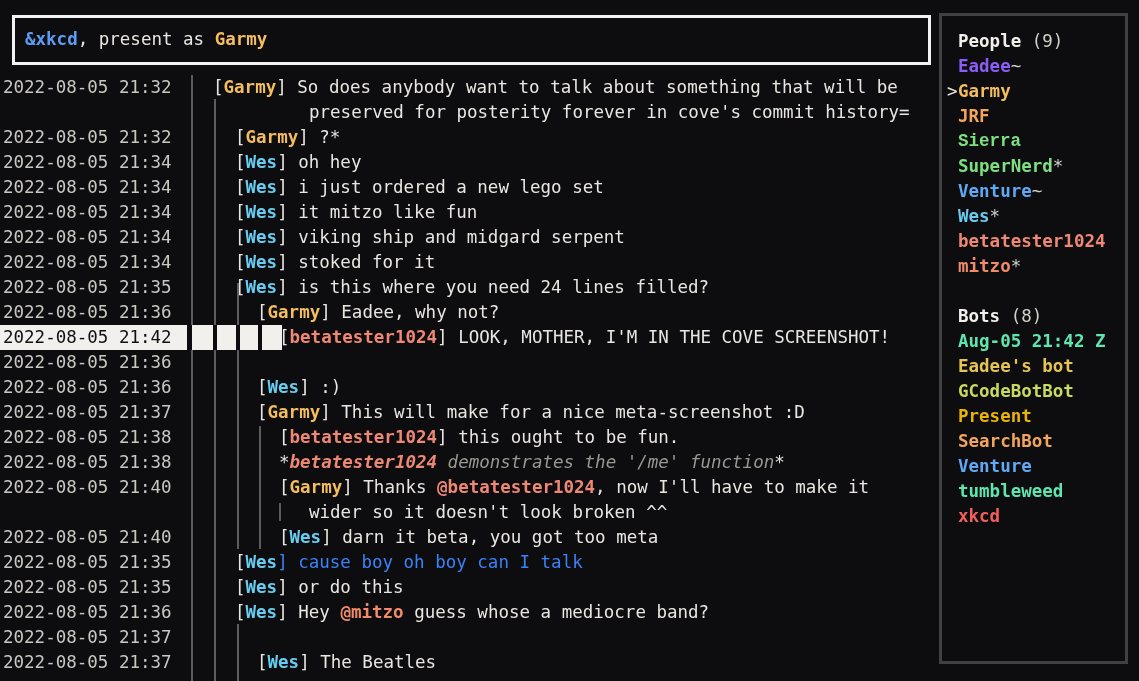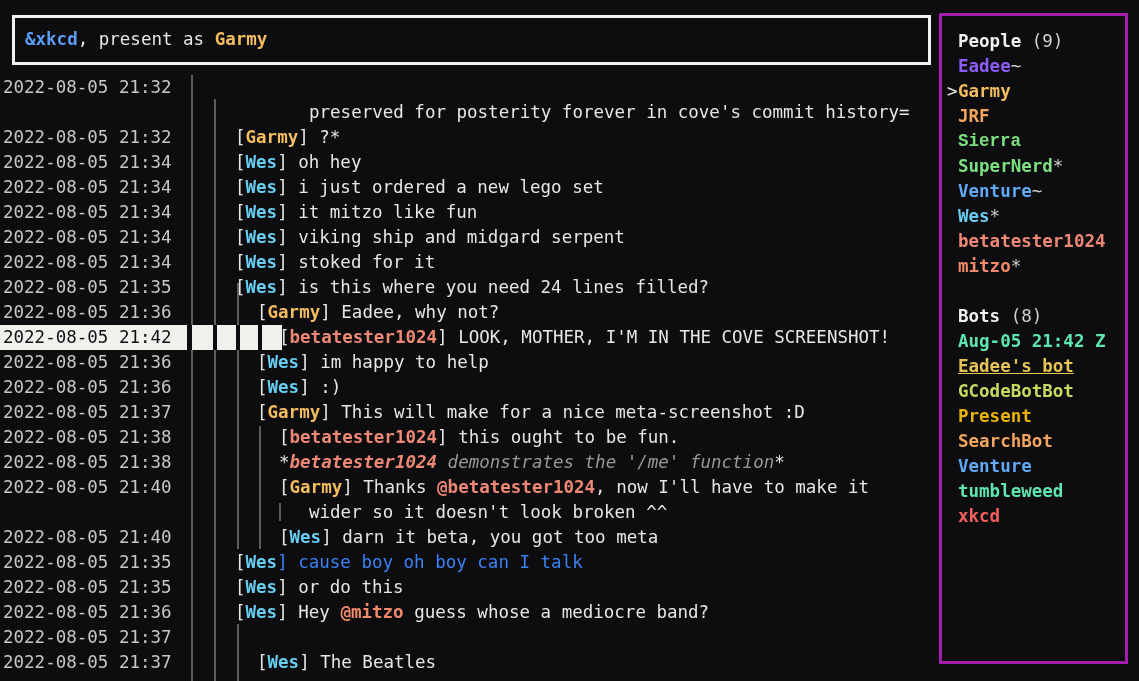--- a/index.html
+++ b/index.html
@@ -18,57 +18,57 @@
   }
   .chat-row{position:absolute;left:0;width:931px;height:25px;line-height:25px;white-space:pre;z-index:2;}
   .time{position:absolute;left:3px;top:0;color:#c9c7c2;}
   .hl .time{color:#101013;}
   .msg{position:absolute;top:0;}
   .guide{position:absolute;width:2px;background:#5c5c5c;z-index:0;}
   .hl-bar{position:absolute;left:0;width:282px;height:25px;background:#f2f0ec;z-index:1;}
   .notch{position:absolute;top:0;height:25px;background:#0d0d10;}
   .sidebar{
     position:absolute;left:939px;top:13px;width:189px;height:651px;
-    border:3px solid #a21caf;box-sizing:border-box;background:#0d0d10;
+    border:3px solid #404040;box-sizing:border-box;background:#0d0d10;
   }
   .side-row{position:absolute;left:16px;height:25px;line-height:25px;white-space:pre;}
   .side-marker{position:absolute;left:5px;height:25px;line-height:25px;color:#e9e6e1;}
 </style>
 </head>
 <body>
 
 <div class="screen">
 
   <div class="header-box"><span class="b" style="color: rgb(91, 156, 245);">&amp;xkcd</span><span style="color: rgb(233, 230, 225);">, present as </span><span class="b" style="color: rgb(243, 189, 96);">Garmy</span></div>
 
   <div id="chat">
       <div class="guide" style="left: 191px; top: 75px; height: 606px;"></div>
       <div class="guide" style="left: 214px; top: 99px; height: 582px;"></div>
       <div class="guide" style="left: 237px; top: 283px; height: 266px;"></div>
       <div class="guide" style="left: 237px; top: 624px; height: 57px;"></div>
       <div class="guide" style="left: 259px; top: 426px; height: 123px;"></div>
       <div class="guide" style="left: 279px; top: 503px; height: 18px;"></div>
-      <div class="chat-row" style="top: 75px;"><span class="time">2022-08-05 21:32</span></div>
+      <div class="chat-row" style="top: 75px;"><span class="time">2022-08-05 21:32</span><span class="msg" style="left: 213px;"><span style="color: rgb(233, 230, 225);">[</span><span class="b" style="color: rgb(243, 189, 96);">Garmy</span><span style="color: rgb(233, 230, 225);">] So does anybody want to talk about something that will be</span></span></div>
       <div class="chat-row" style="top: 100px;"><span class="msg" style="left: 309px;"><span style="color: rgb(233, 230, 225);">preserved for posterity forever in cove's commit history=</span></span></div>
       <div class="chat-row" style="top: 125px;"><span class="time">2022-08-05 21:32</span><span class="msg" style="left: 235px;"><span style="color: rgb(233, 230, 225);">[</span><span class="b" style="color: rgb(243, 189, 96);">Garmy</span><span style="color: rgb(233, 230, 225);">] ?*</span></span></div>
       <div class="chat-row" style="top: 150px;"><span class="time">2022-08-05 21:34</span><span class="msg" style="left: 235px;"><span style="color: rgb(233, 230, 225);">[</span><span class="b" style="color: rgb(104, 205, 240);">Wes</span><span style="color: rgb(233, 230, 225);">] oh hey</span></span></div>
       <div class="chat-row" style="top: 175px;"><span class="time">2022-08-05 21:34</span><span class="msg" style="left: 235px;"><span style="color: rgb(233, 230, 225);">[</span><span class="b" style="color: rgb(104, 205, 240);">Wes</span><span style="color: rgb(233, 230, 225);">] i just ordered a new lego set</span></span></div>
       <div class="chat-row" style="top: 200px;"><span class="time">2022-08-05 21:34</span><span class="msg" style="left: 235px;"><span style="color: rgb(233, 230, 225);">[</span><span class="b" style="color: rgb(104, 205, 240);">Wes</span><span style="color: rgb(233, 230, 225);">] it mitzo like fun</span></span></div>
       <div class="chat-row" style="top: 225px;"><span class="time">2022-08-05 21:34</span><span class="msg" style="left: 235px;"><span style="color: rgb(233, 230, 225);">[</span><span class="b" style="color: rgb(104, 205, 240);">Wes</span><span style="color: rgb(233, 230, 225);">] viking ship and midgard serpent</span></span></div>
       <div class="chat-row" style="top: 250px;"><span class="time">2022-08-05 21:34</span><span class="msg" style="left: 235px;"><span style="color: rgb(233, 230, 225);">[</span><span class="b" style="color: rgb(104, 205, 240);">Wes</span><span style="color: rgb(233, 230, 225);">] stoked for it</span></span></div>
       <div class="chat-row" style="top: 275px;"><span class="time">2022-08-05 21:35</span><span class="msg" style="left: 235px;"><span style="color: rgb(233, 230, 225);">[</span><span class="b" style="color: rgb(104, 205, 240);">Wes</span><span style="color: rgb(233, 230, 225);">] is this where you need 24 lines filled?</span></span></div>
       <div class="chat-row" style="top: 300px;"><span class="time">2022-08-05 21:36</span><span class="msg" style="left: 257px;"><span style="color: rgb(233, 230, 225);">[</span><span class="b" style="color: rgb(243, 189, 96);">Garmy</span><span style="color: rgb(233, 230, 225);">] Eadee, why not?</span></span></div>
       <div class="hl-bar" style="top: 325px;">
         <div class="notch" style="left: 187px; width: 5px;"></div>
         <div class="notch" style="left: 213px; width: 4px;"></div>
         <div class="notch" style="left: 236px; width: 4px;"></div>
         <div class="notch" style="left: 258px; width: 4px;"></div>
       </div>
       <div class="chat-row hl" style="top: 325px;"><span class="time">2022-08-05 21:42</span><span class="msg" style="left: 279px;"><span style="color: rgb(233, 230, 225);">[</span><span class="b" style="color: rgb(238, 136, 116);">betatester1024</span><span style="color: rgb(233, 230, 225);">] LOOK, MOTHER, I'M IN THE COVE SCREENSHOT!</span></span></div>
-      <div class="chat-row" style="top: 350px;"><span class="time">2022-08-05 21:36</span><span class="msg" style="left: 257px;"><span style="color: rgb(233, 230, 225);">[</span><span class="b" style="color: rgb(104, 205, 240);">Wes</span><span style="color: rgb(233, 230, 225);">] im happy to help</span></span></div>
+      <div class="chat-row" style="top: 350px;"><span class="time">2022-08-05 21:36</span></div>
       <div class="chat-row" style="top: 375px;"><span class="time">2022-08-05 21:36</span><span class="msg" style="left: 257px;"><span style="color: rgb(233, 230, 225);">[</span><span class="b" style="color: rgb(104, 205, 240);">Wes</span><span style="color: rgb(233, 230, 225);">] :)</span></span></div>
       <div class="chat-row" style="top: 400px;"><span class="time">2022-08-05 21:37</span><span class="msg" style="left: 257px;"><span style="color: rgb(233, 230, 225);">[</span><span class="b" style="color: rgb(243, 189, 96);">Garmy</span><span style="color: rgb(233, 230, 225);">] This will make for a nice meta-screenshot :D</span></span></div>
       <div class="chat-row" style="top: 425px;"><span class="time">2022-08-05 21:38</span><span class="msg" style="left: 279px;"><span style="color: rgb(233, 230, 225);">[</span><span class="b" style="color: rgb(238, 136, 116);">betatester1024</span><span style="color: rgb(233, 230, 225);">] this ought to be fun.</span></span></div>
       <div class="chat-row" style="top: 450px;"><span class="time">2022-08-05 21:38</span><span class="msg" style="left: 279px;"><span style="color: rgb(233, 230, 225);">*</span><span class="b i" style="color: rgb(238, 136, 116);">betatester1024</span><span class="i" style="color: rgb(155, 152, 146);"> demonstrates the '/me' function</span><span style="color: rgb(233, 230, 225);">*</span></span></div>
       <div class="chat-row" style="top: 475px;"><span class="time">2022-08-05 21:40</span><span class="msg" style="left: 279px;"><span style="color: rgb(233, 230, 225);">[</span><span class="b" style="color: rgb(243, 189, 96);">Garmy</span><span style="color: rgb(233, 230, 225);">] Thanks </span><span class="b" style="color: rgb(238, 136, 116);">@betatester1024</span><span style="color: rgb(233, 230, 225);">, now I'll have to make it</span></span></div>
       <div class="chat-row" style="top: 500px;"><span class="msg" style="left: 309px;"><span style="color: rgb(233, 230, 225);">wider so it doesn't look broken ^^</span></span></div>
       <div class="chat-row" style="top: 525px;"><span class="time">2022-08-05 21:40</span><span class="msg" style="left: 279px;"><span style="color: rgb(233, 230, 225);">[</span><span class="b" style="color: rgb(104, 205, 240);">Wes</span><span style="color: rgb(233, 230, 225);">] darn it beta, you got too meta</span></span></div>
       <div class="chat-row" style="top: 550px;"><span class="time">2022-08-05 21:35</span><span class="msg" style="left: 235px;"><span style="color: rgb(233, 230, 225);">[</span><span class="b" style="color: rgb(104, 205, 240);">Wes</span><span style="color: #3b82f6;">] cause boy oh boy can I talk</span></span></div>
       <div class="chat-row" style="top: 575px;"><span class="time">2022-08-05 21:35</span><span class="msg" style="left: 235px;"><span style="color: rgb(233, 230, 225);">[</span><span class="b" style="color: rgb(104, 205, 240);">Wes</span><span style="color: rgb(233, 230, 225);">] or do this</span></span></div>
       <div class="chat-row" style="top: 600px;"><span class="time">2022-08-05 21:36</span><span class="msg" style="left: 235px;"><span style="color: rgb(233, 230, 225);">[</span><span class="b" style="color: rgb(104, 205, 240);">Wes</span><span style="color: rgb(233, 230, 225);">] Hey </span><span class="b" style="color: rgb(240, 138, 106);">@mitzo</span><span style="color: rgb(233, 230, 225);"> guess whose a mediocre band?</span></span></div>
@@ -83,21 +83,21 @@
       <div class="side-marker" style="top: 63px;">&gt;</div>
       <div class="side-row" style="top: 88px;"><span class="b" style="color: rgb(245, 164, 92);">JRF</span></div>
       <div class="side-row" style="top: 113px; font-family: Liberation Mono, monospace;"><span class="b" style="color: rgb(124, 224, 128);">Sierra</span></div>
       <div class="side-row" style="top: 138px;"><span class="b" style="color: rgb(124, 224, 128);">SuperNerd</span><span style="color: rgb(210, 208, 203);">*</span></div>
       <div class="side-row" style="top: 163px;"><span class="b" style="color: rgb(98, 169, 245);">Venture</span><span style="color: rgb(210, 208, 203);">~</span></div>
       <div class="side-row" style="top: 188px;"><span class="b" style="color: rgb(104, 205, 240);">Wes</span><span style="color: rgb(210, 208, 203);">*</span></div>
       <div class="side-row" style="top: 213px;"><span class="b" style="color: rgb(238, 136, 116);">betatester1024</span></div>
       <div class="side-row" style="top: 238px;"><span class="b" style="color: rgb(240, 138, 106);">mitzo</span><span style="color: rgb(210, 208, 203);">*</span></div>
       <div class="side-row" style="top: 288px;"><span class="b" style="color: rgb(242, 240, 236);">Bots</span><span style="color: rgb(210, 208, 203);"> (8)</span></div>
       <div class="side-row" style="top: 313px;"><span class="b" style="color: rgb(95, 230, 174);">Aug-05 21:42 Z</span></div>
-      <div class="side-row" style="top: 338px;"><span class="b" style="color: rgb(230, 195, 85); text-decoration: underline;">Eadee's bot</span></div>
+      <div class="side-row" style="top: 338px;"><span class="b" style="color: rgb(230, 195, 85);">Eadee's bot</span></div>
       <div class="side-row" style="top: 363px;"><span class="b" style="color: rgb(201, 218, 95);">GCodeBotBot</span></div>
       <div class="side-row" style="top: 388px;"><span class="b" style="color: #eab308;">Present</span></div>
       <div class="side-row" style="top: 413px;"><span class="b" style="color: rgb(242, 165, 94);">SearchBot</span></div>
       <div class="side-row" style="top: 438px;"><span class="b" style="color: rgb(98, 169, 245);">Venture</span></div>
       <div class="side-row" style="top: 463px;"><span class="b" style="color: rgb(95, 230, 174);">tumbleweed</span></div>
       <div class="side-row" style="top: 488px;"><span class="b" style="color: rgb(242, 95, 92);">xkcd</span></div>
     </div>
 
 </div>
 

